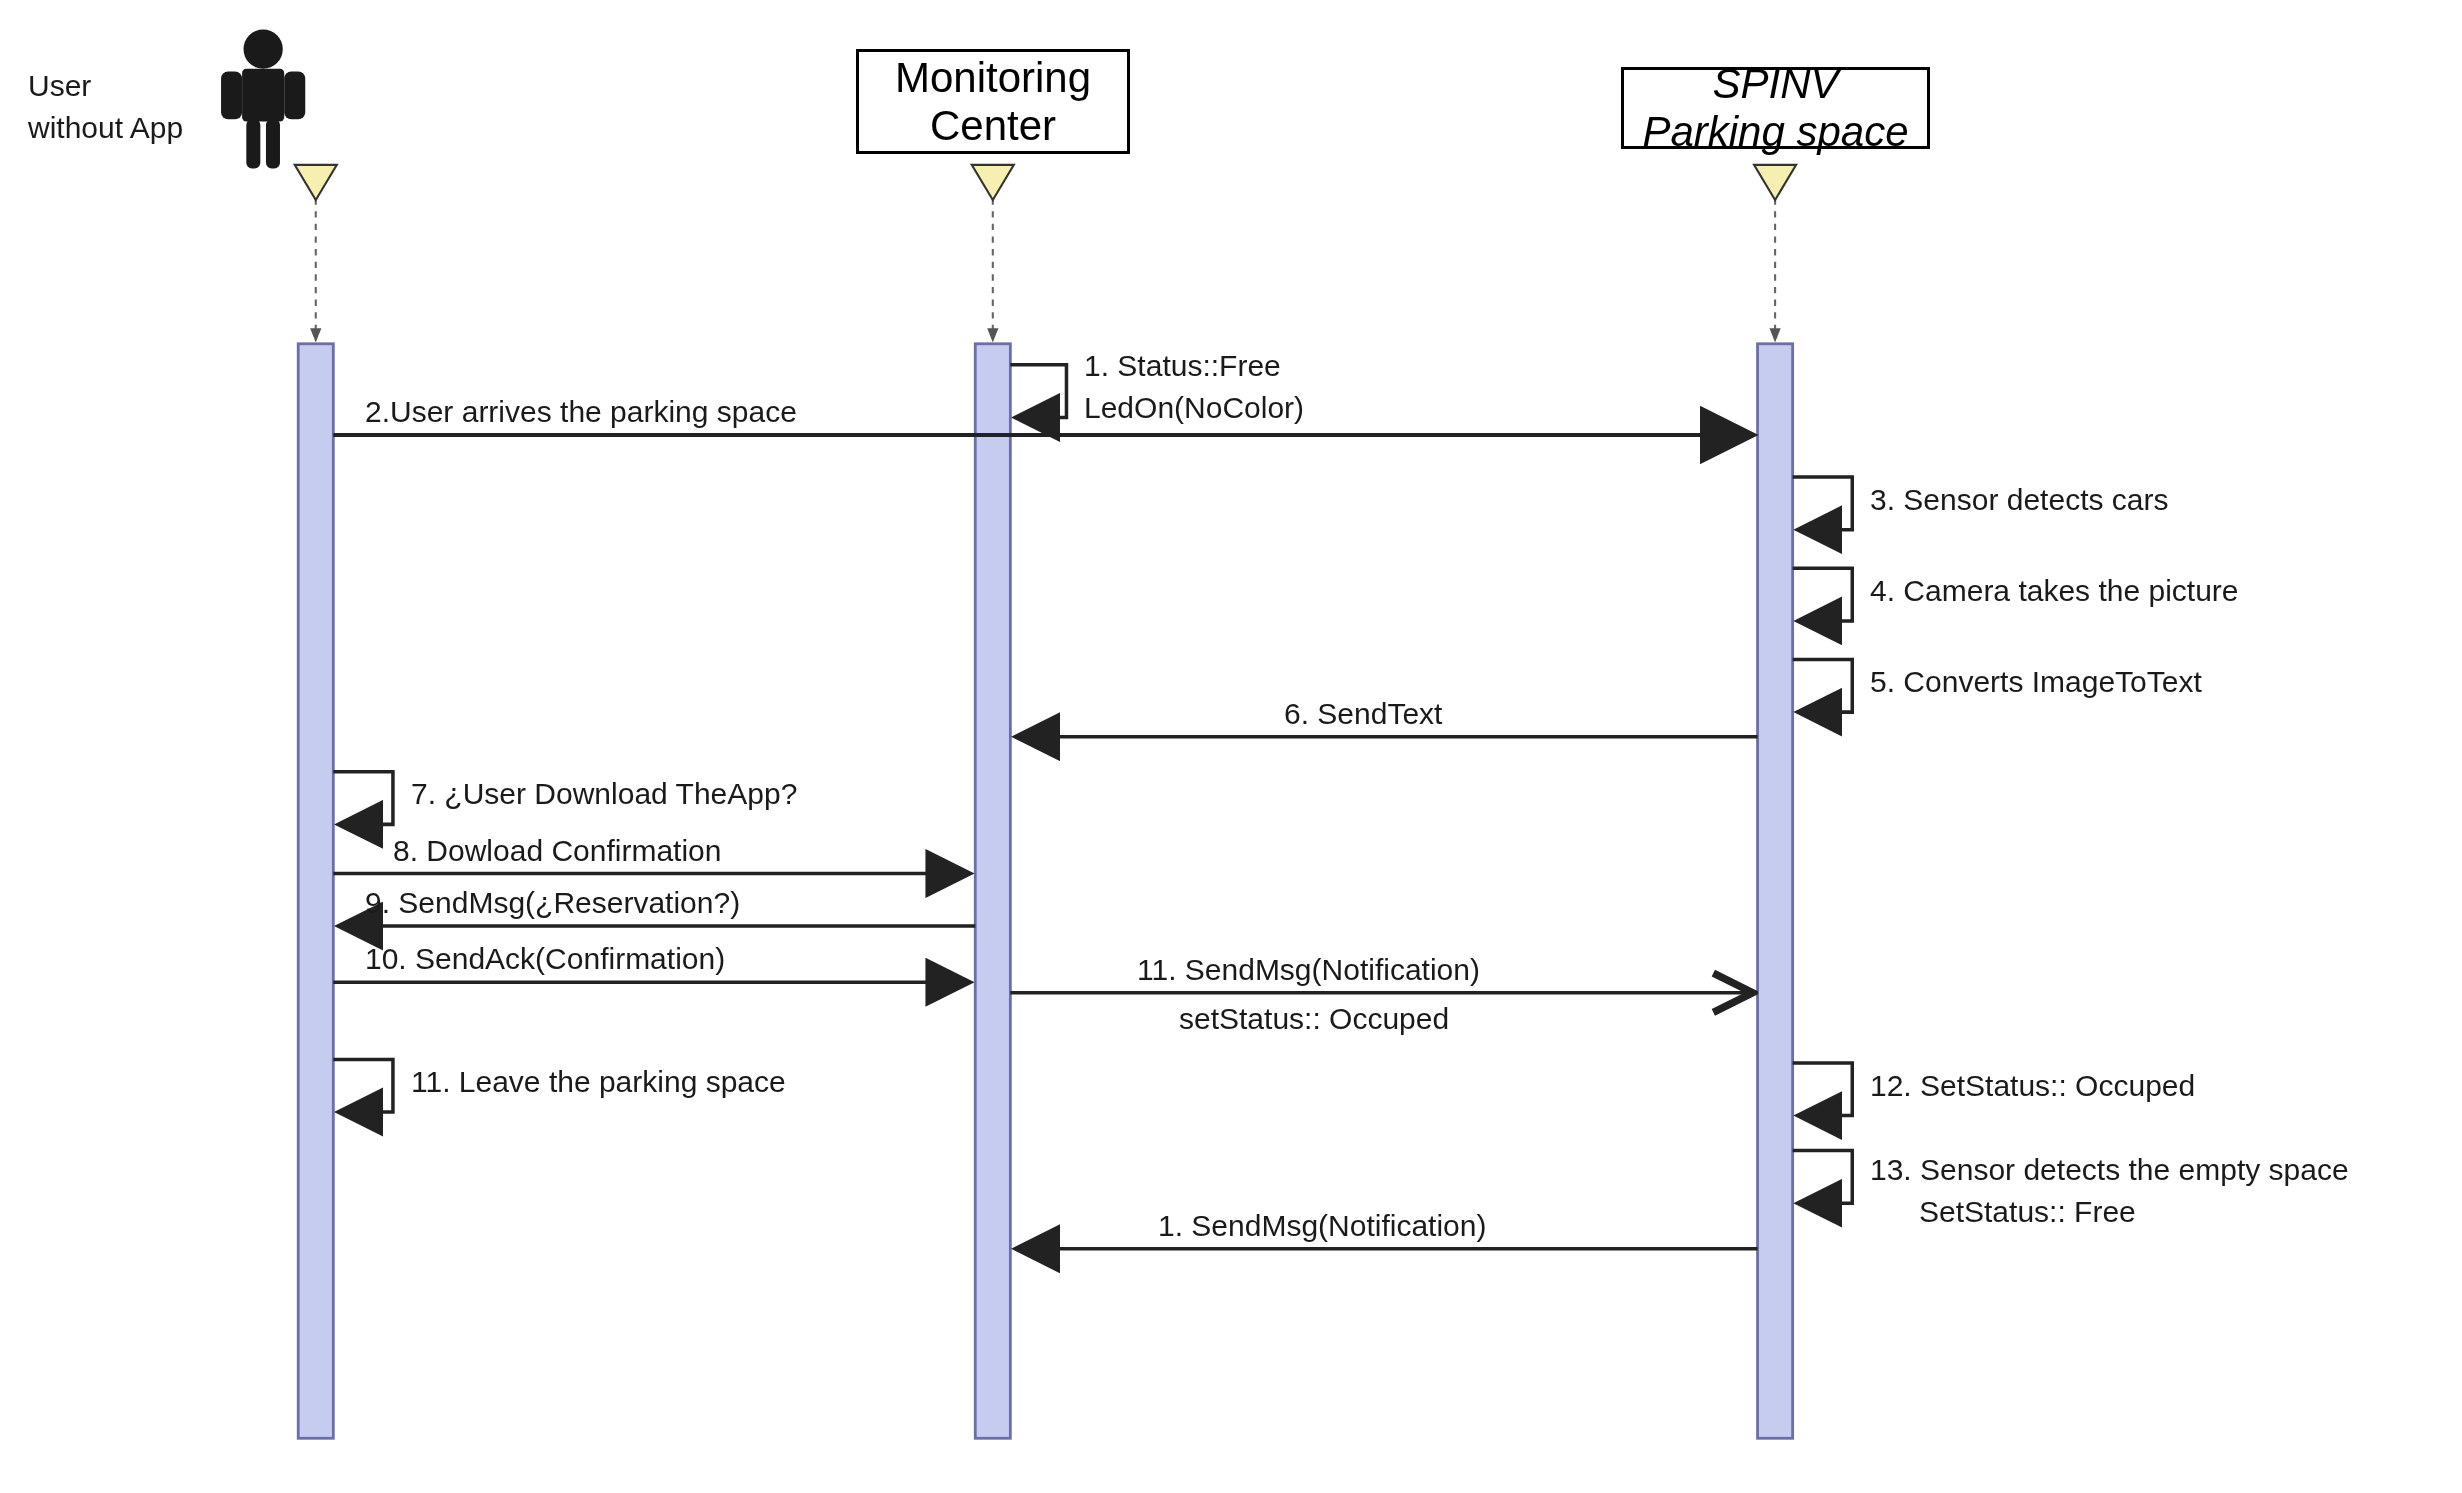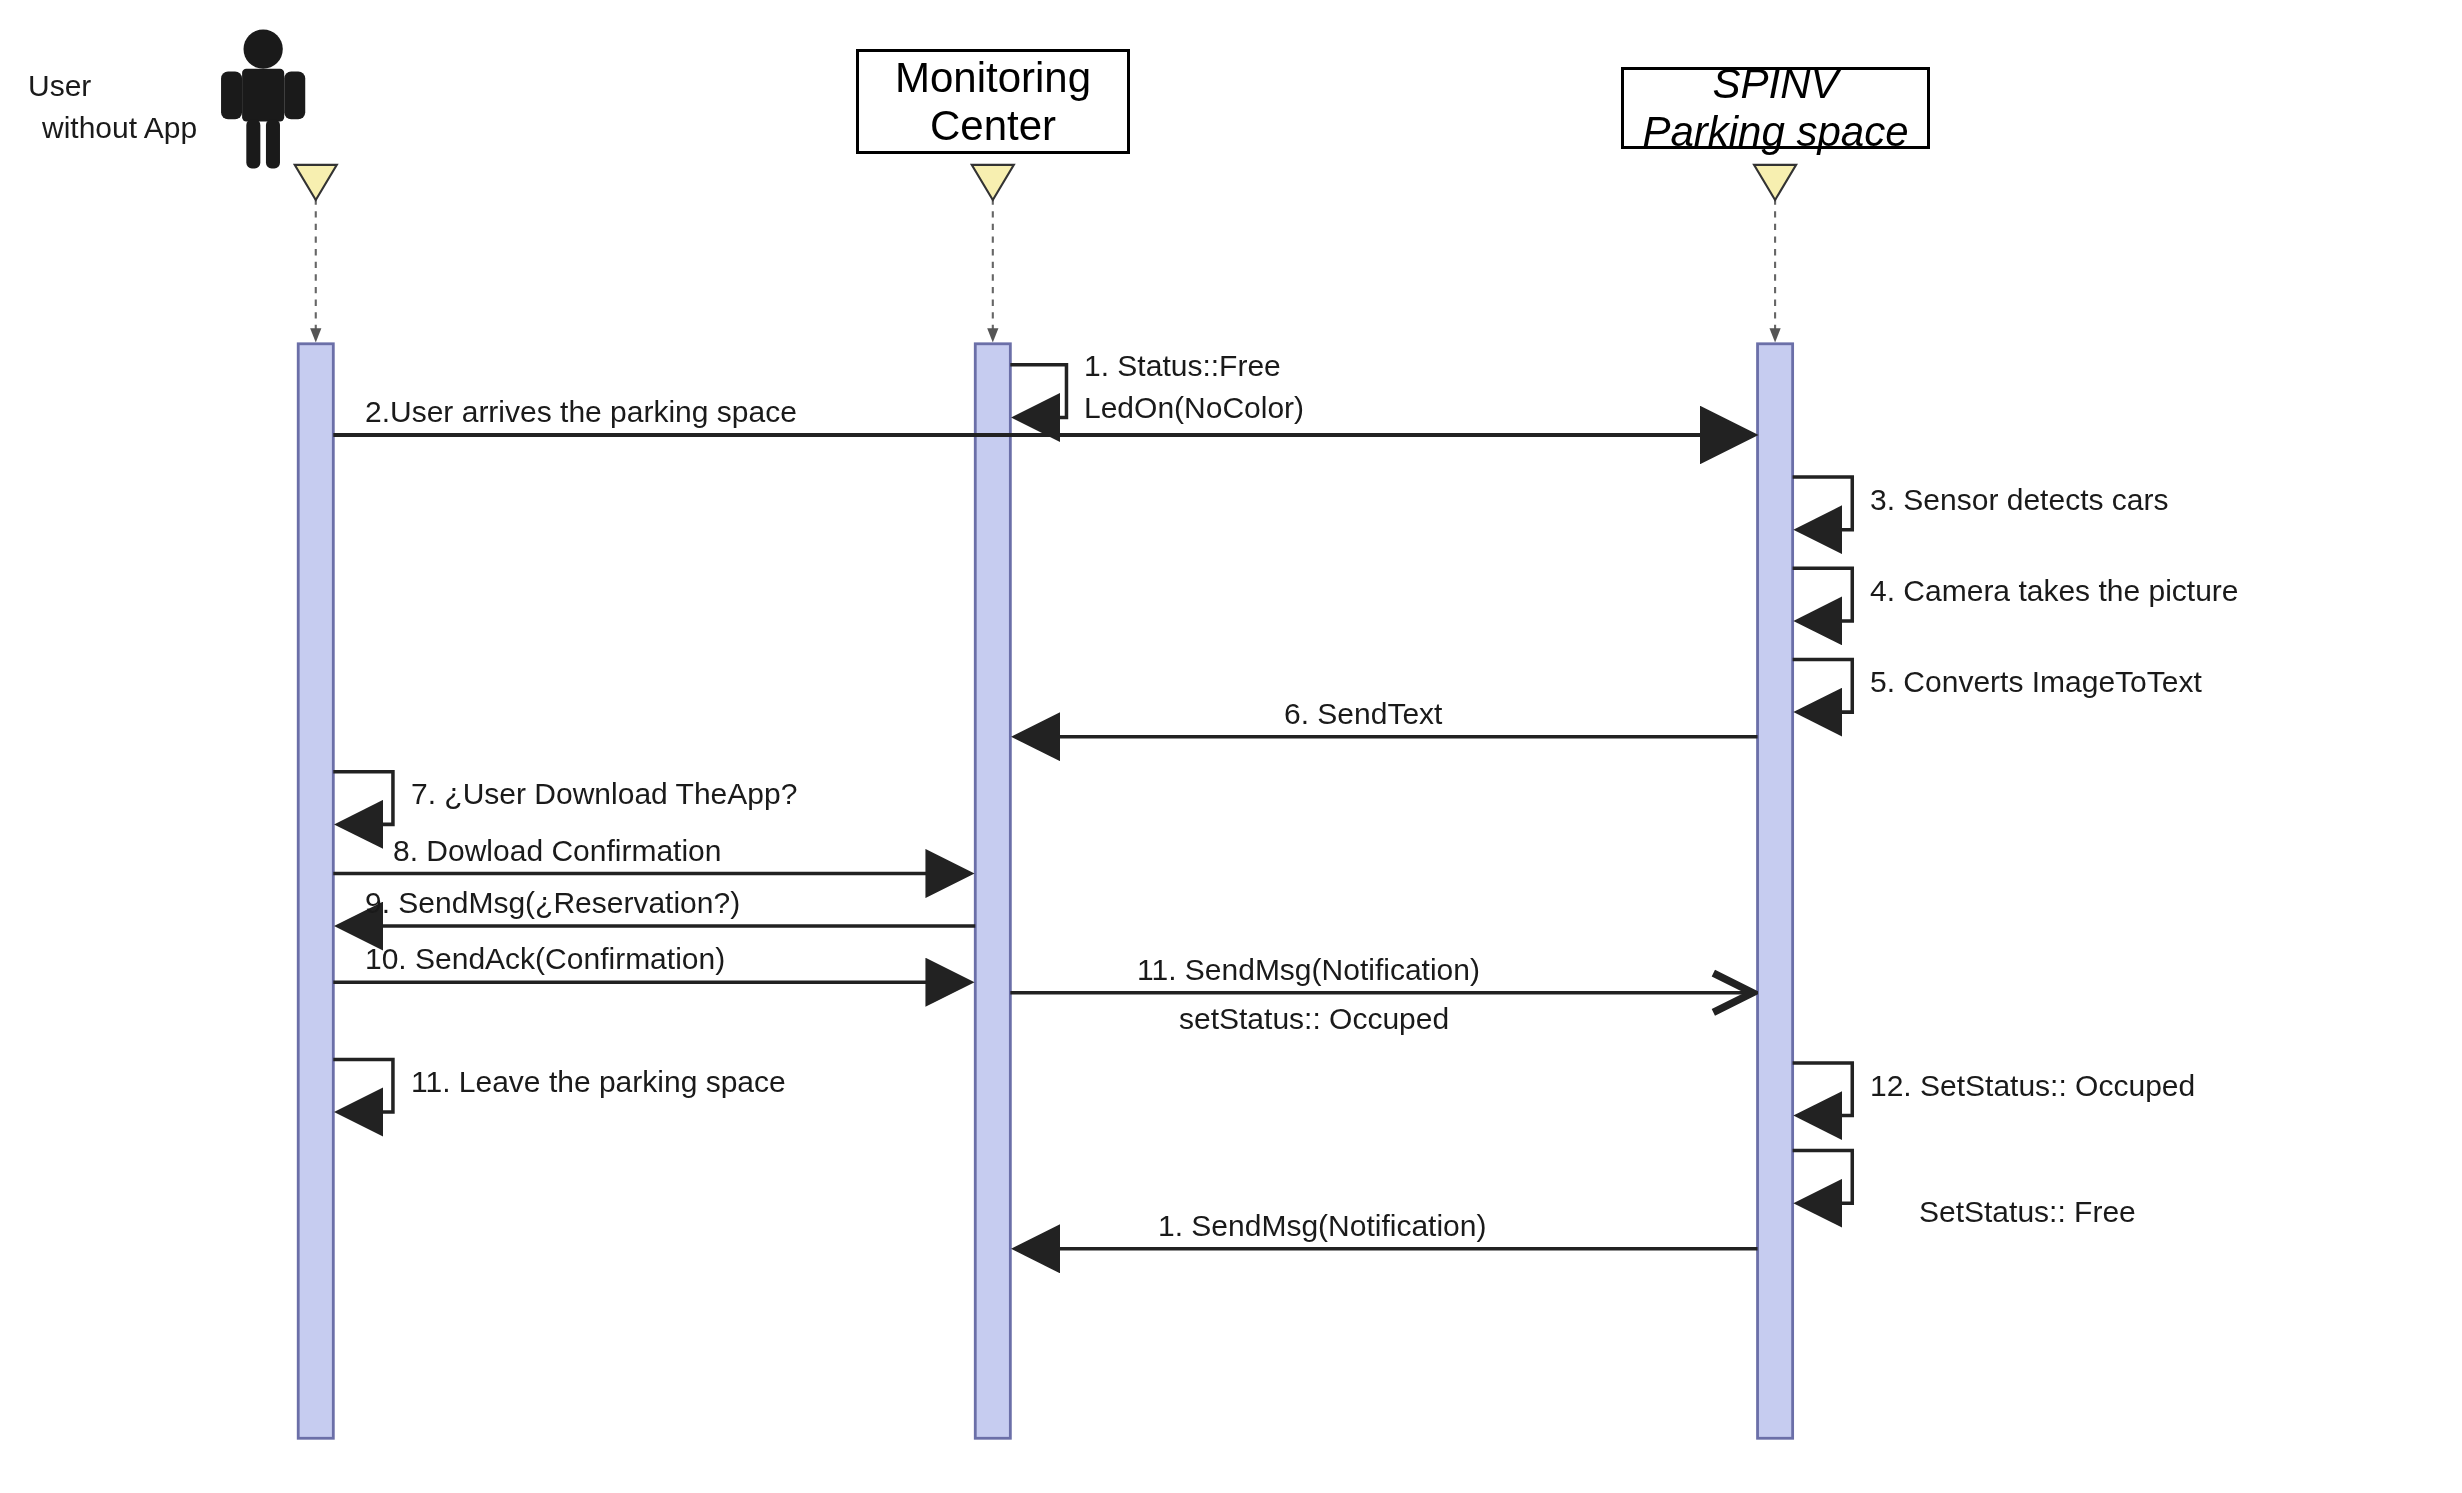--- a/index.html
+++ b/index.html
@@ -137,21 +137,21 @@
     </div>
   </div>
   <div class="head-box" style="left:1621px; top:67px; width:309px; height:82px;font-style:italic;">
     <div>
       <div>SPINV</div>
       <div>Parking space</div>
     </div>
   </div>
 
   <div class="lbl" style="left:28px; top:67px;">User</div>
-  <div class="lbl" style="left:28px; top:109px;margin-left:14px;">without App</div>
+  <div class="lbl" style="left:28px; top:109px;">without App</div>
 
   <div class="lbl" style="left:1084px; top:347px;">1. Status::Free</div>
   <div class="lbl" style="left:1084px; top:389px;">LedOn(NoColor)</div>
 
   <div class="lbl" style="left:365px; top:393px;">2.User arrives the parking space</div>
 
   <div class="lbl" style="left:1870px; top:481px;">3. Sensor detects cars</div>
   <div class="lbl" style="left:1870px; top:572px;">4. Camera takes the picture</div>
   <div class="lbl" style="left:1870px; top:663px;">5. Converts ImageToText</div>
 
@@ -162,18 +162,19 @@
   <div class="lbl" style="left:393px; top:832px;">8. Dowload Confirmation</div>
   <div class="lbl" style="left:365px; top:884px;">9. SendMsg(¿Reservation?)</div>
   <div class="lbl" style="left:365px; top:940px;">10. SendAck(Confirmation)</div>
 
   <div class="lbl" style="left:1137px; top:951px;">11. SendMsg(Notification)</div>
   <div class="lbl" style="left:1179px; top:1000px;">setStatus:: Occuped</div>
 
   <div class="lbl" style="left:411px; top:1063px;">11. Leave the parking space</div>
 
   <div class="lbl" style="left:1870px; top:1067px;">12. SetStatus:: Occuped</div>
+  <div class="lbl" style="left:1870px; top:1151px;">13. Sensor detects the empty space</div>
   <div class="lbl" style="left:1919px; top:1193px;">SetStatus:: Free</div>
 
   <div class="lbl" style="left:1158px; top:1207px;">1. SendMsg(Notification)</div>
 
 </div>
 
 
 </body></html>

